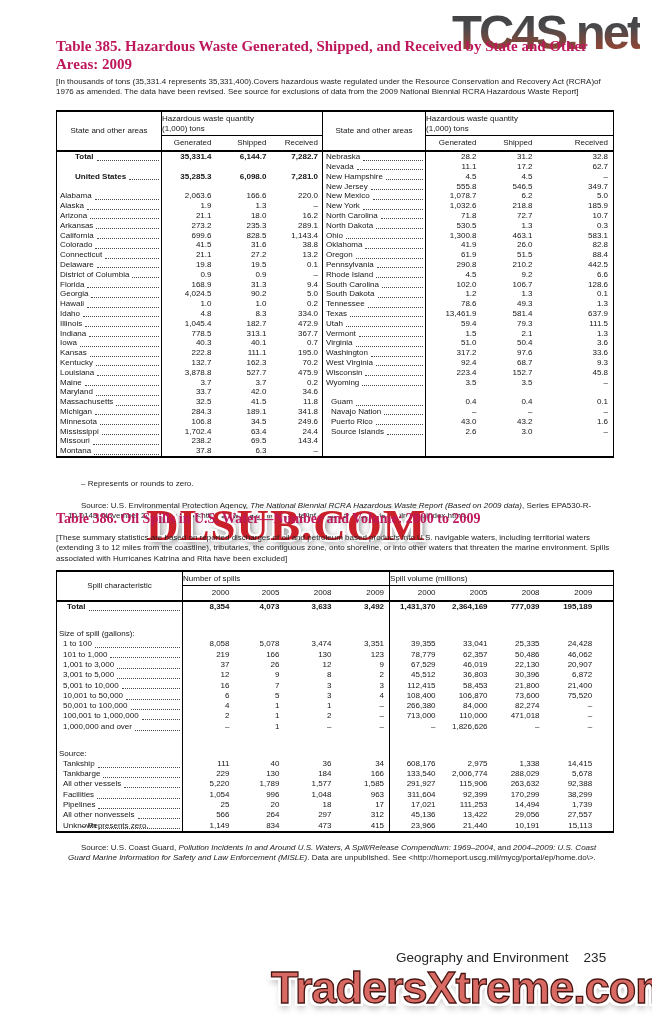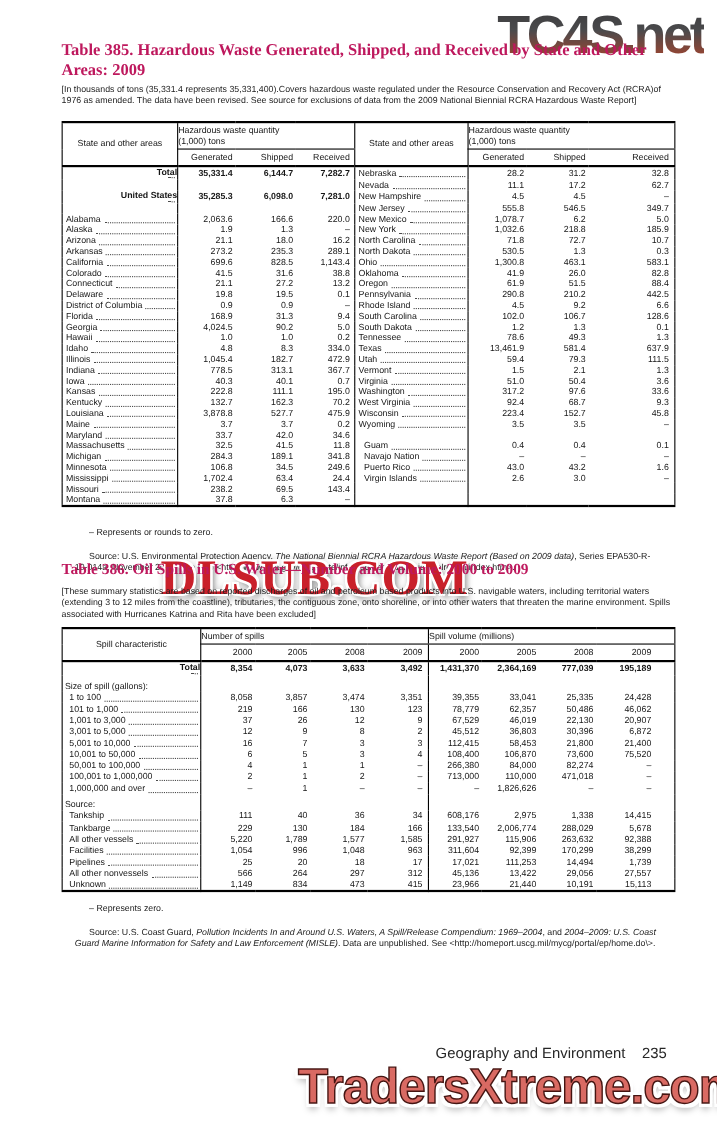--- a/index.html
+++ b/index.html
@@ -39,26 +39,26 @@
   th[rowspan]{border-bottom:2px solid #000;}
   .ch{text-align:right;line-height:12px;padding-top:1px;padding-bottom:1px;}
   .num{text-align:right;white-space:nowrap;}
   .lc0,.rc0,.sc0,.sc1,.sc2,.vc0,.vc1,.vc2{padding-right:2px;}
   .lc1{padding-right:2px;} .lc2{padding-right:4px;}
   .rc1{padding-right:2px;} .rc2{padding-right:5px;}
   .sc3{padding-right:5px;} .vc3{padding-right:21px;}
   .in{display:flex;align-items:flex-end;padding-left:3px;}
   .in .lt{white-space:nowrap;}
   .ldr{flex:1;border-bottom:1px dotted #4a4a4a;margin:0 2px 1px 3px;min-width:6px;height:7px;}
-  .b{font-weight:bold;flex-direction:column;}
+  .b{font-weight:bold;}
   .in.b{padding-left:18px;}
   .in.ter{padding-left:8px;}
   .in.item{padding-left:6px;}
   .in.tot{padding-left:10px;}
-  .in.sec{padding-left:2px;}
+  .in.sec{padding-left:2px;margin-top:12px;}
   tr.secrow td{padding-top:5px;height:10.3px;}
 
   
   #footer-right{position:absolute;top:950px;left:396px;font-size:13.5px;color:#262626;text-align:center;}
   #footer-right .pg{margin-left:15px;}
   #footer-left{position:absolute;top:967px;left:56px;font-size:10px;color:#333;}
 
   
   .wm{position:absolute;font-weight:bold;white-space:nowrap;pointer-events:none;}
   #wm-tc4s{top:4px;left:452px;font-size:49px;letter-spacing:-3px;
@@ -671,21 +671,21 @@
             <div class="in ">
               <span class="lt">Mississippi</span>
               <span class="ldr"></span>
             </div>
           </td>
           <td class="num lc0">1,702.4</td>
           <td class="num lc1">63.4</td>
           <td class="num lc2">24.4</td>
           <td class="stub dv">
             <div class="in ter">
-              <span class="lt">Virgin Islands</span>
+              <span class="lt">Source Islands</span>
               <span class="ldr"></span>
             </div>
           </td>
           <td class="num rc0">2.6</td>
           <td class="num rc1">3.0</td>
           <td class="num rc2">–</td>
         </tr>
         <tr>
           <td class="stub">
             <div class="in ">
@@ -792,21 +792,21 @@
           <td class="num vc3">&nbsp;</td>
         </tr>
         <tr>
           <td class="stub">
             <div class="in item">
               <span class="lt">1 to 100</span>
               <span class="ldr"></span>
             </div>
           </td>
           <td class="num sc0">8,058</td>
-          <td class="num sc1">3,857</td>
+          <td class="num sc1">5,078</td>
           <td class="num sc2">3,474</td>
           <td class="num sc3">3,351</td>
           <td class="num vc0 dv">39,355</td>
           <td class="num vc1">33,041</td>
           <td class="num vc2">25,335</td>
           <td class="num vc3">24,428</td>
         </tr>
         <tr>
           <td class="stub">
             <div class="in item">

